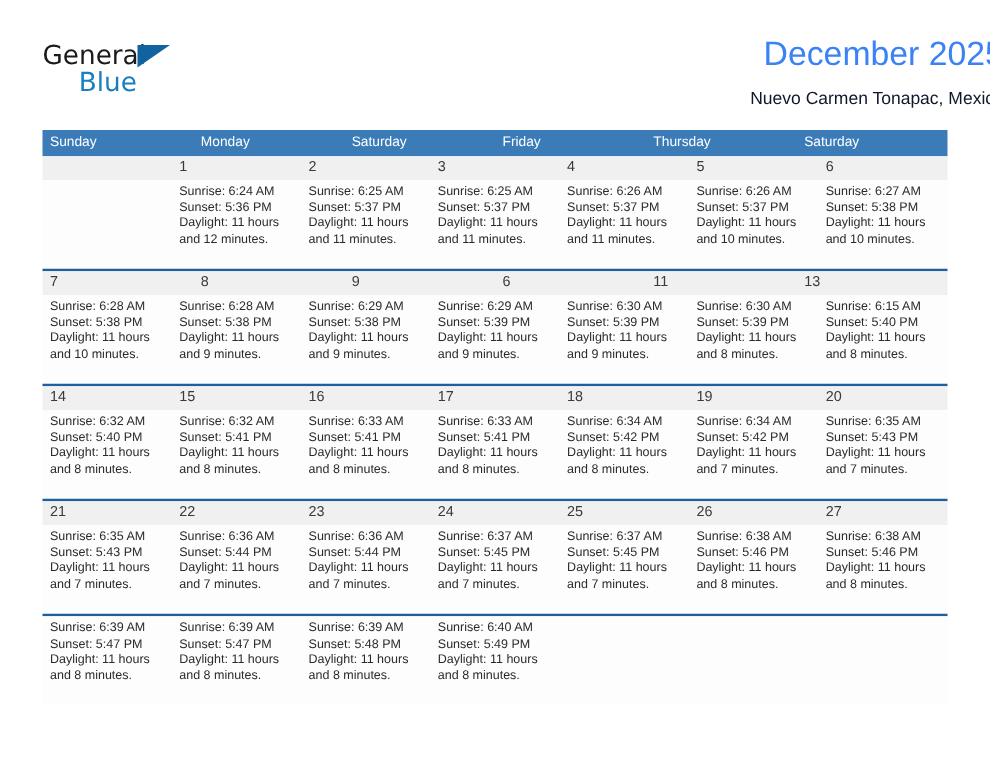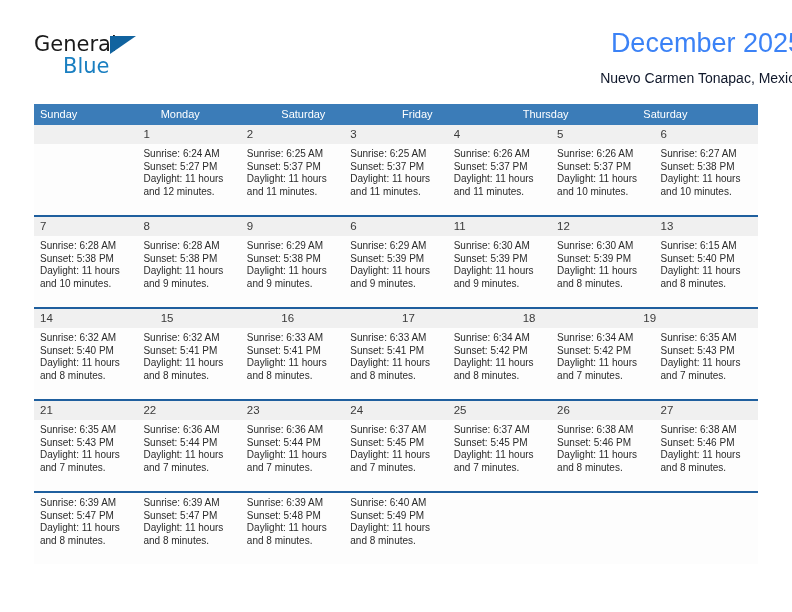--- a/index.html
+++ b/index.html
@@ -204,21 +204,21 @@
       </div>
       <div class="bodyrow">
         <div class="bodycell">
           <span class="ln"></span>
           <span class="ln"></span>
           <span class="ln"></span>
           <span class="ln"></span>
         </div>
         <div class="bodycell">
           <span class="ln">Sunrise: 6:24 AM</span>
-          <span class="ln">Sunset: 5:27 PM</span>
+          <span class="ln">Sunset: 5:36 PM</span>
           <span class="ln">Daylight: 11 hours</span>
           <span class="ln">and 12 minutes.</span>
         </div>
         <div class="bodycell">
           <span class="ln">Sunrise: 6:25 AM</span>
           <span class="ln">Sunset: 5:37 PM</span>
           <span class="ln">Daylight: 11 hours</span>
           <span class="ln">and 11 minutes.</span>
         </div>
         <div class="bodycell">
@@ -248,21 +248,20 @@
       </div>
     </div>
 
     <div class="week">
       <div class="numrow">
         <div class="numcell">7</div>
         <div class="numcell">8</div>
         <div class="numcell">9</div>
         <div class="numcell">6</div>
         <div class="numcell">11</div>
-        <div class="numcell">12</div>
         <div class="numcell">13</div>
       </div>
       <div class="bodyrow">
         <div class="bodycell">
           <span class="ln">Sunrise: 6:28 AM</span>
           <span class="ln">Sunset: 5:38 PM</span>
           <span class="ln">Daylight: 11 hours</span>
           <span class="ln">and 10 minutes.</span>
         </div>
         <div class="bodycell">
@@ -305,20 +304,21 @@
     </div>
 
     <div class="week">
       <div class="numrow">
         <div class="numcell">14</div>
         <div class="numcell">15</div>
         <div class="numcell">16</div>
         <div class="numcell">17</div>
         <div class="numcell">18</div>
         <div class="numcell">19</div>
+        <div class="numcell">20</div>
       </div>
       <div class="bodyrow">
         <div class="bodycell">
           <span class="ln">Sunrise: 6:32 AM</span>
           <span class="ln">Sunset: 5:40 PM</span>
           <span class="ln">Daylight: 11 hours</span>
           <span class="ln">and 8 minutes.</span>
         </div>
         <div class="bodycell">
           <span class="ln">Sunrise: 6:32 AM</span>

